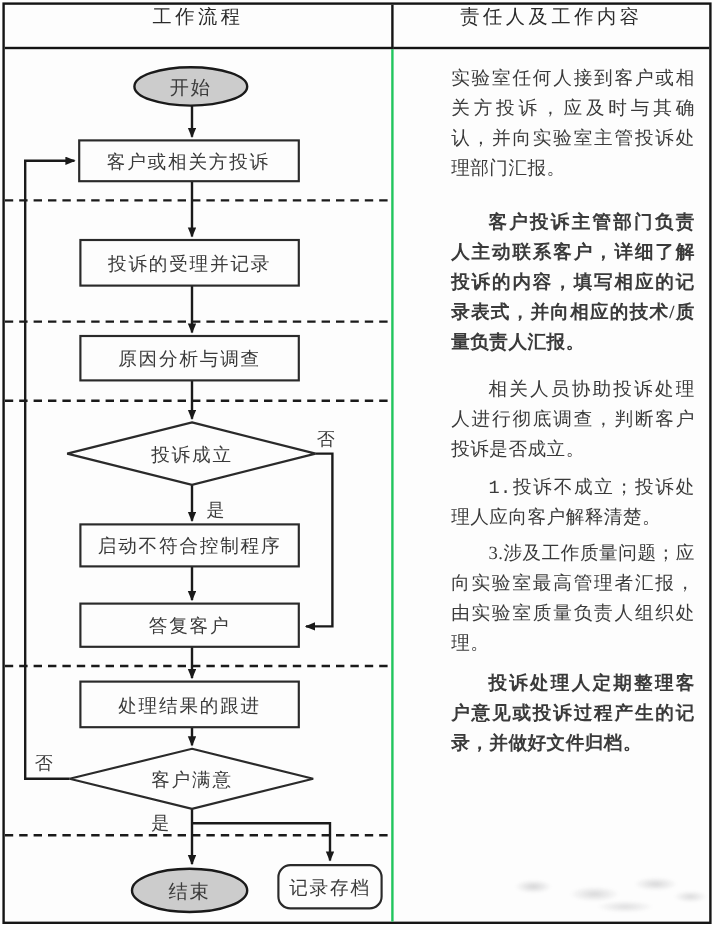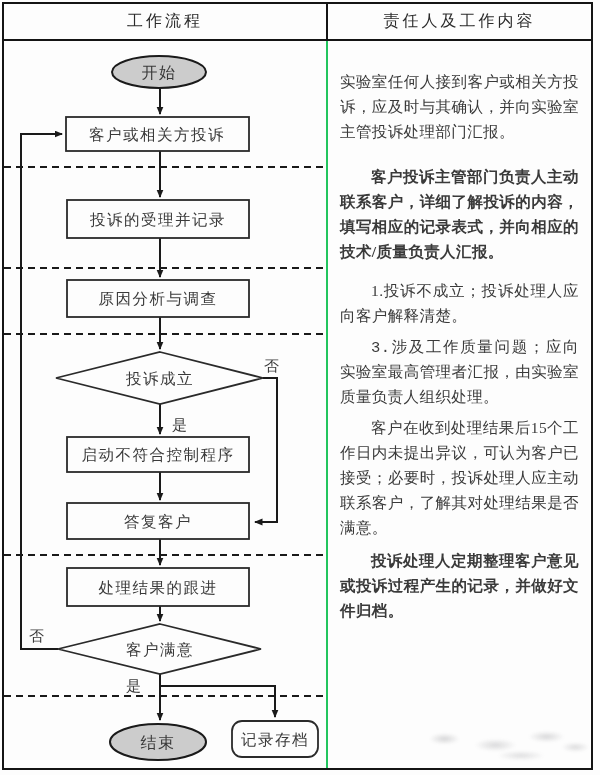--- a/index.html
+++ b/index.html
@@ -6,28 +6,28 @@
   #page{
     position:relative;width:600px;height:775px;background:#fdfdfd;overflow:hidden;
     font-family:"Liberation Serif", serif;color:#3a3a3a;
   }
   #frame{
     position:absolute;left:2px;top:2px;width:587px;height:764px;
     border:2px solid #141414;background:#fdfdfd;
     display:grid;grid-template-columns:324px 1fr;grid-template-rows:37px 1fr;
   }
   .hcell{
-    display:flex;align-items:center;justify-content:center;
+    display:flex;justify-content:center;
     font-size:16px;letter-spacing:3px;color:#2b2b2b;
     border-bottom:2px solid #141414;
   }
   .hcell.left{border-right:2px solid #141414;}
   #flow-cell{position:relative;border-right:2px solid #22c55e;overflow:hidden;}
   #flow-cell svg{display:block;}
-  #content-cell{position:relative;padding:16px 12px;overflow:hidden;}
+  #content-cell{position:relative;padding:0 12px;overflow:hidden;margin-left:36px;}
   #content-cell p{
     margin:0;font-size:15.5px;line-height:25px;letter-spacing:.4px;
     text-align:justify;color:#3a3a3a;
   }
   #content-cell p.indent{text-indent:2em;}
   #content-cell p:nth-of-type(1){margin-top:12px;}
   #content-cell p:nth-of-type(2){margin-top:20px;font-weight:bold;}
   #content-cell p:nth-of-type(3){margin-top:14px;}
   #content-cell p:nth-of-type(4){margin-top:8px;font-family:Liberation Mono, monospace;}
   #content-cell p:nth-of-type(5){margin-top:4px;}
@@ -126,21 +126,21 @@
         <text class="node-label" x="154" y="707" text-anchor="middle" font-size="16" fill="#3a3a3a">结束</text>
 
         <rect x="228" y="680" width="86" height="36" rx="10" ry="10" fill="#fdfdfd" stroke="#2a2a2a" stroke-width="1.8"></rect>
         <text class="node-label" x="271" y="704" text-anchor="middle" font-size="15.5" fill="#3a3a3a">记录存档</text>
       </svg>
     </div>
 
     <div id="content-cell">
       <p>实验室任何人接到客户或相关方投诉，应及时与其确认，并向实验室主管投诉处理部门汇报。</p>
       <p class="indent">客户投诉主管部门负责人主动联系客户，详细了解投诉的内容，填写相应的记录表式，并向相应的技术/质量负责人汇报。</p>
+      <p class="indent">相关人员协助投诉处理人进行彻底调查，判断客户投诉是否成立。</p>
       <p class="indent">1.投诉不成立；投诉处理人应向客户解释清楚。</p>
       <p class="indent">3.涉及工作质量问题；应向实验室最高管理者汇报，由实验室质量负责人组织处理。</p>
-      <p class="indent">客户在收到处理结果后15个工作日内未提出异议，可认为客户已接受；必要时，投诉处理人应主动联系客户，了解其对处理结果是否满意。</p>
       <p class="indent">投诉处理人定期整理客户意见或投诉过程产生的记录，并做好文件归档。</p>
       <div id="watermark"></div>
     </div>
 
   </div>
 </div>
 
 </body></html>

